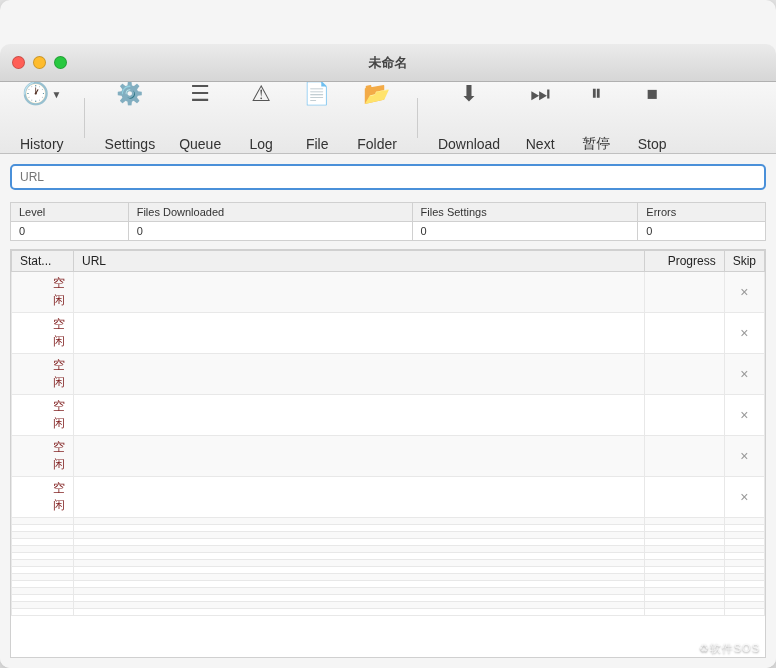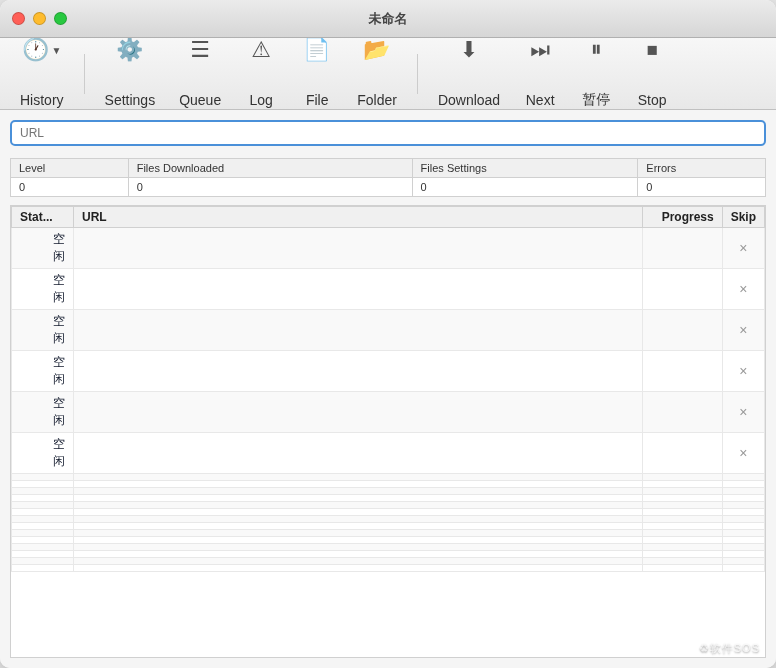--- a/index.html
+++ b/index.html
@@ -29,20 +29,21 @@
     .titlebar {
       height: 38px;
       background: linear-gradient(180deg, #ebebeb 0%, #d6d6d6 100%);
       border-bottom: 1px solid #b0b0b0;
       display: flex;
       align-items: center;
       justify-content: center;
       position: relative;
       border-radius: 10px 10px 0 0;
       flex-shrink: 0;
+      margin-top: 44px;
     }
 
     .window-controls {
       position: absolute;
       left: 12px;
       display: flex;
       gap: 8px;
       align-items: center;
     }
 
@@ -175,21 +176,21 @@
     .queue-table {
       width: 100%;
       border-collapse: collapse;
     }
 
     .queue-table th {
       background: #f0f0f0;
       border: 1px solid #d0d0d0;
       padding: 3px 8px;
       font-size: 12px;
-      font-weight: 700;
+      font-weight: 400;
       text-align: left;
       position: sticky;
       top: 0;
     }
 
     .queue-table th.progress-col {
       text-align: right;
     }
 
     .queue-table th.skip-col {
@@ -206,21 +207,21 @@
     .queue-table tr:nth-child(odd) {
       background: #f9f9f9;
     }
 
     .queue-table tr:nth-child(even) {
       background: #ffffff;
     }
 
     .queue-table td.status-col {
       width: 48px;
-      color: #0f172a;
+      color: #7f1d1d;
       padding-left: 41px;
     }
 
     .queue-table td.url-col {
       color: #333;
     }
 
     .queue-table td.progress-col {
       width: 80px;
       text-align: right;

